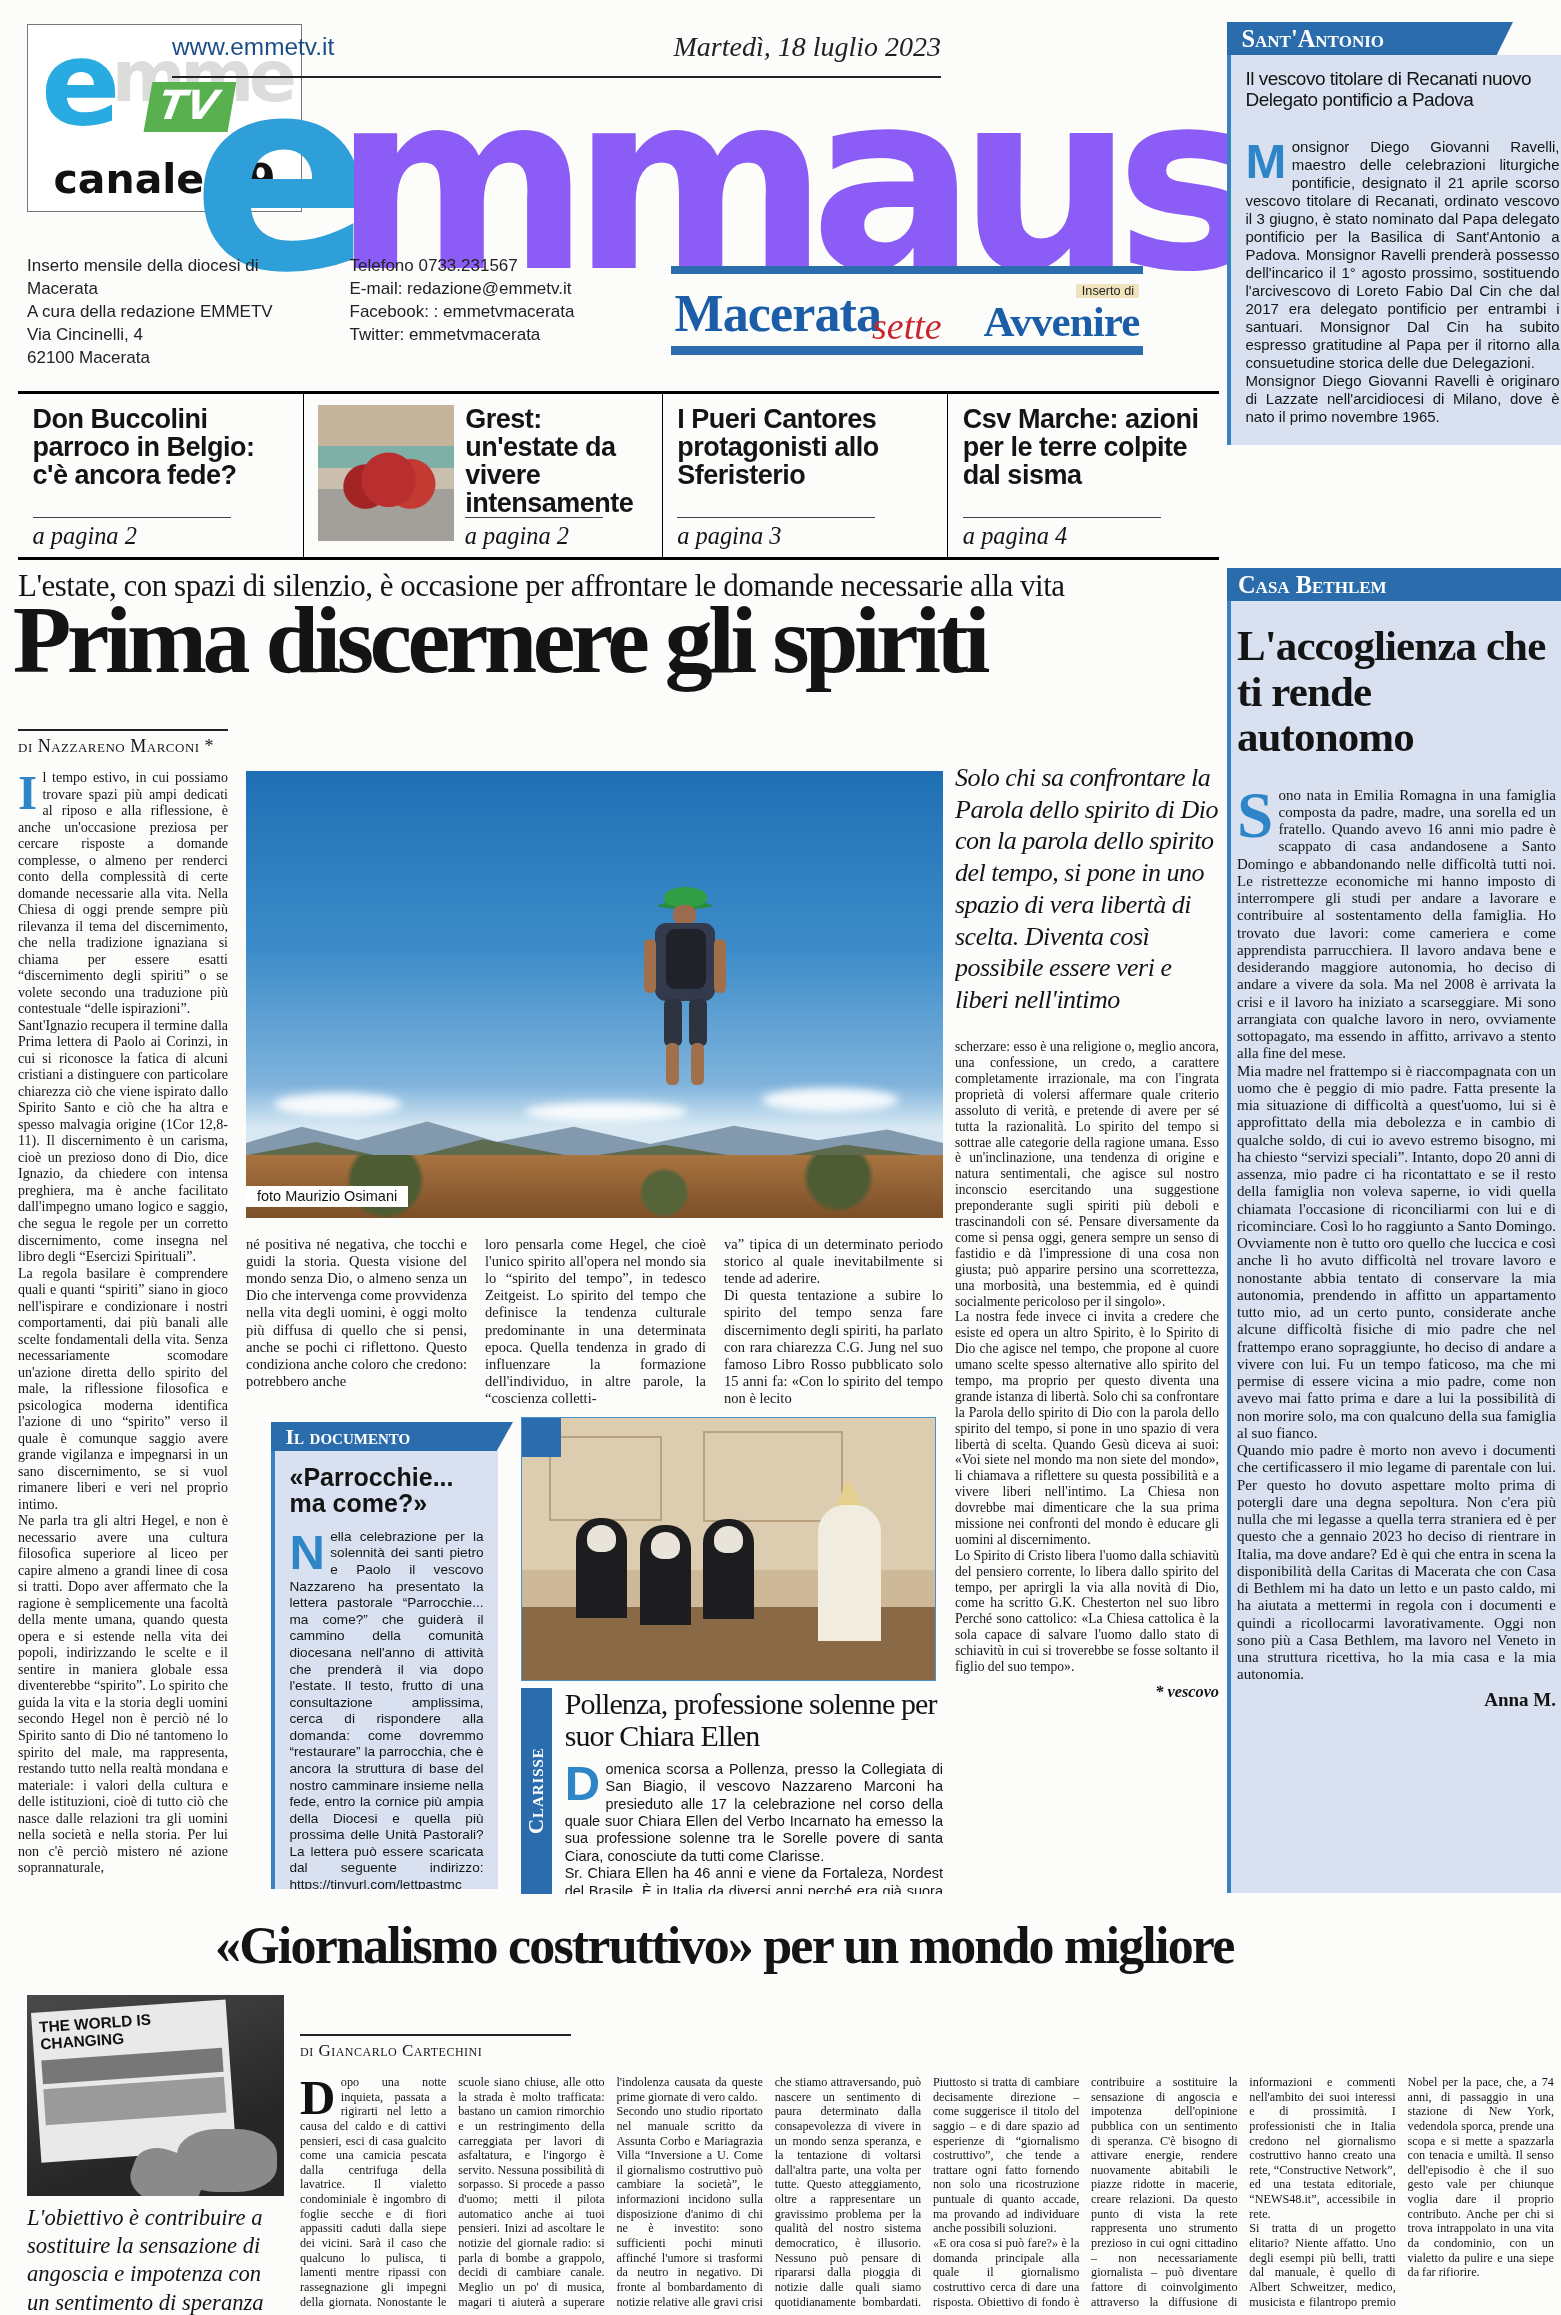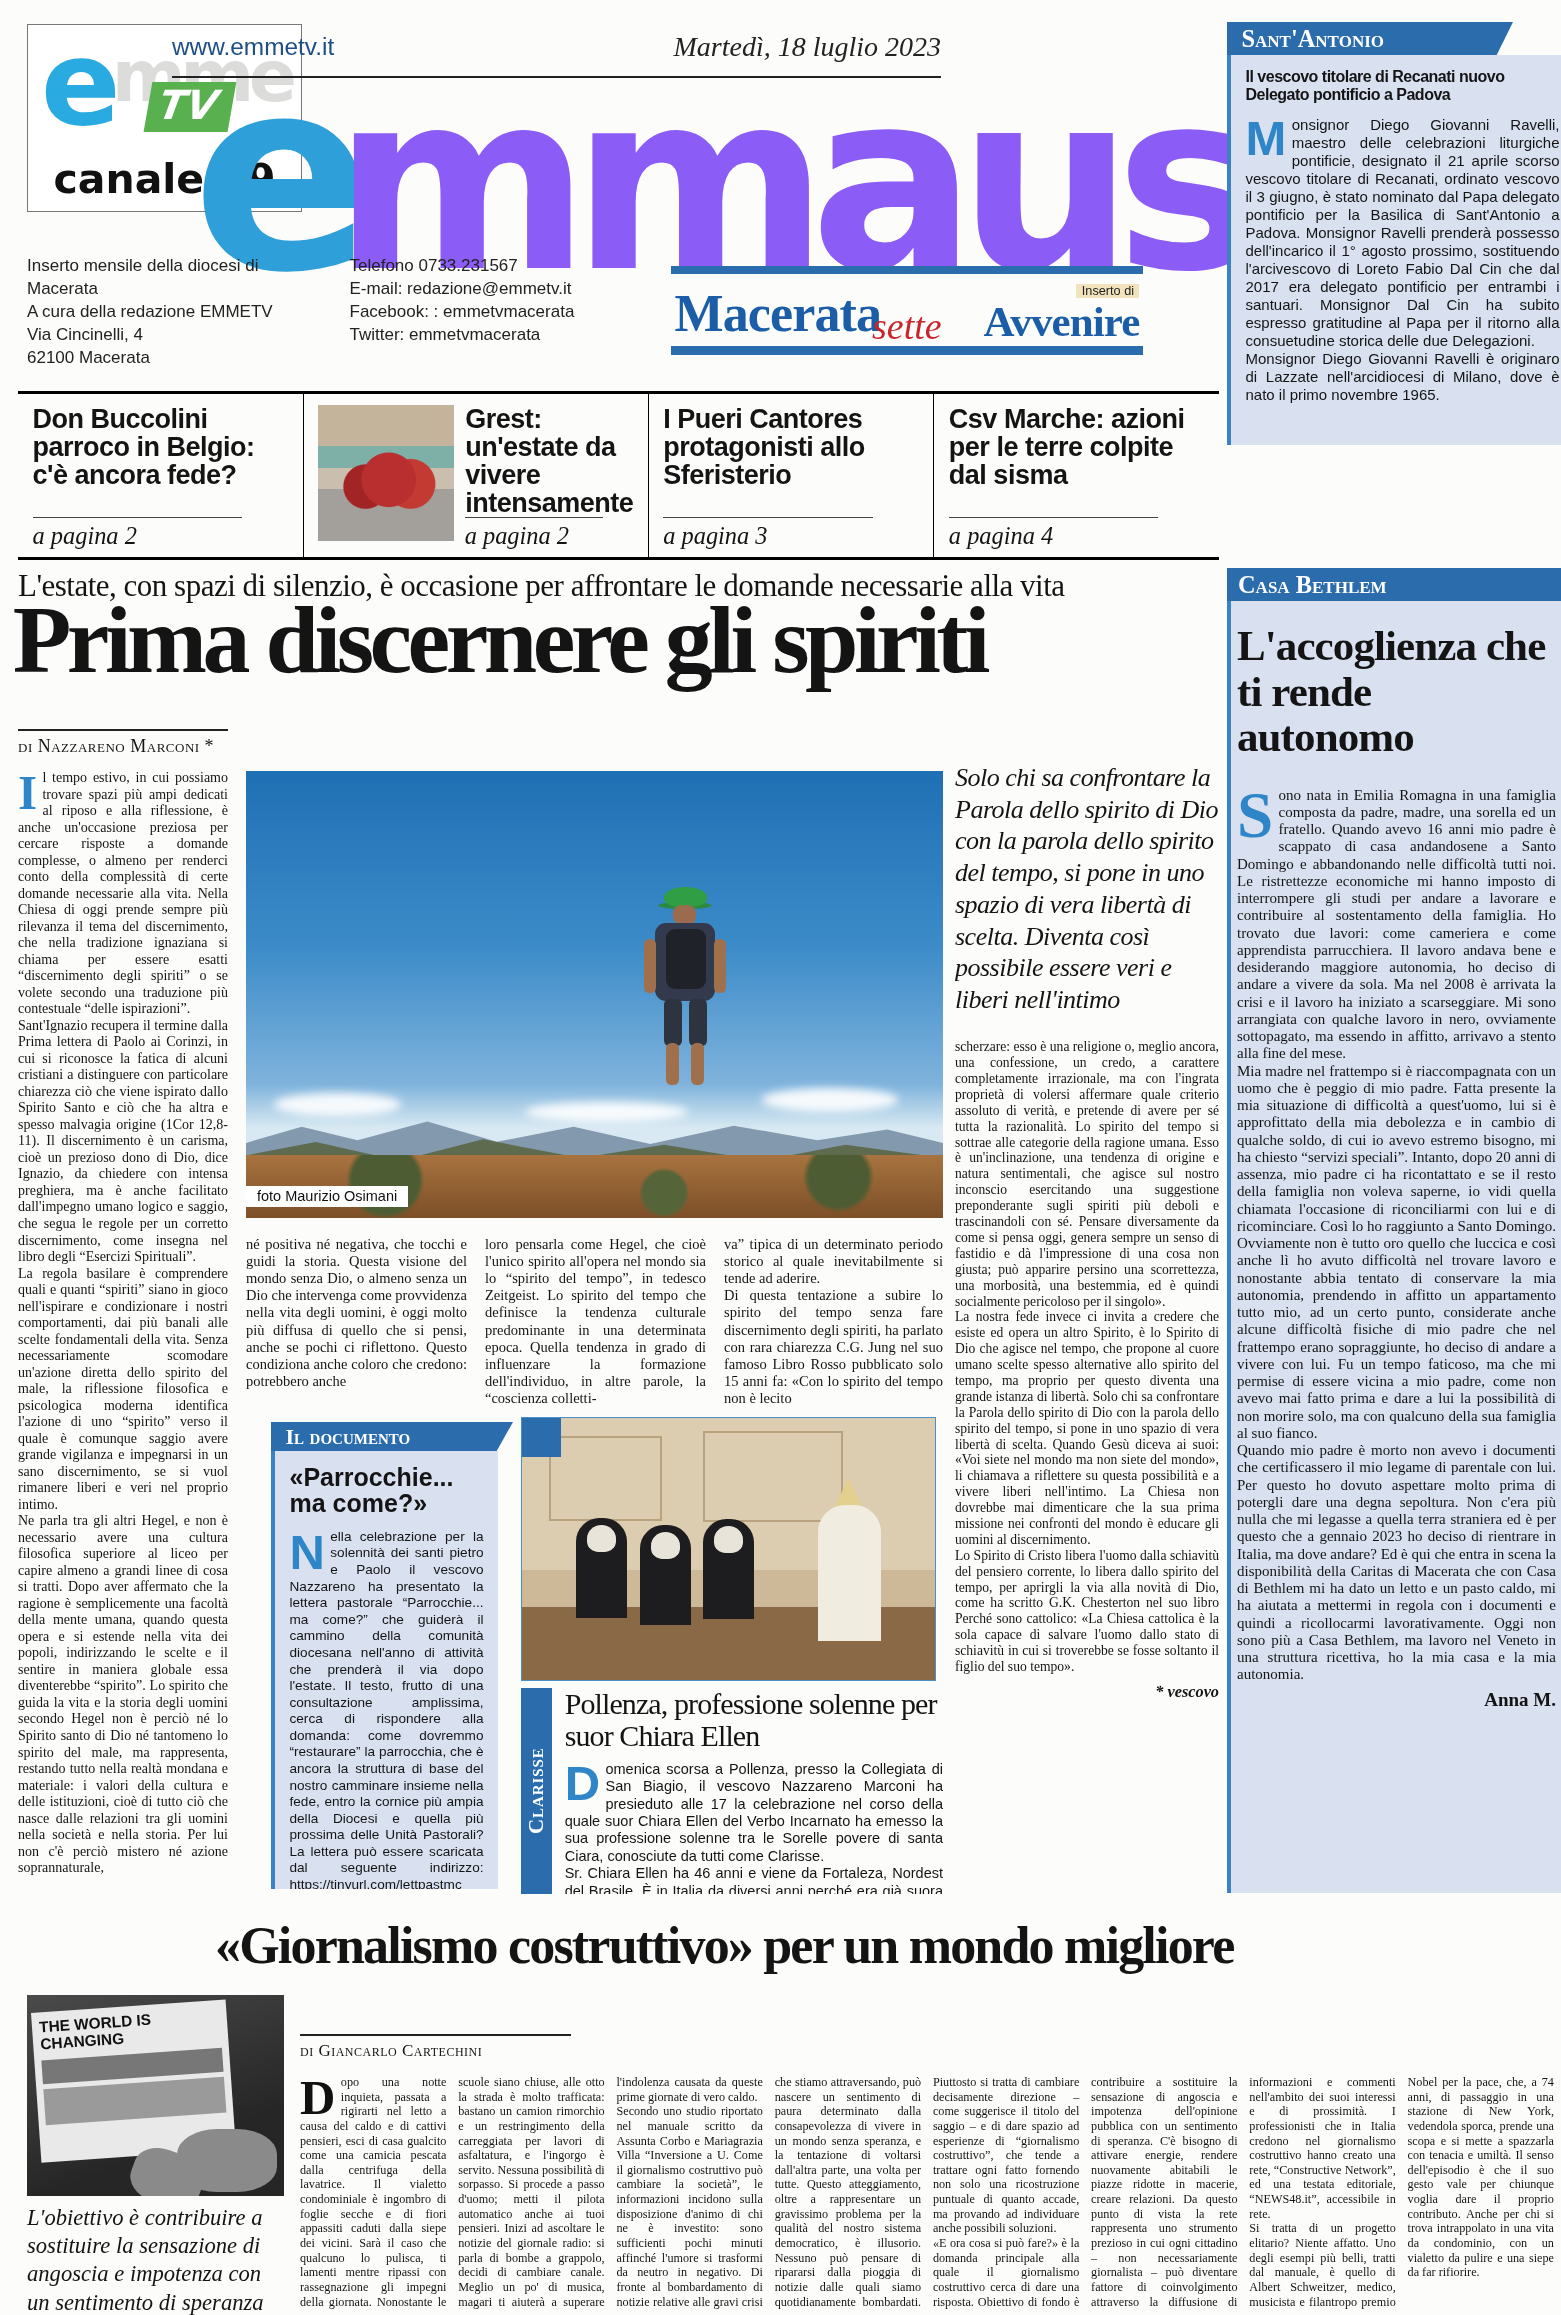--- a/index.html
+++ b/index.html
@@ -39,29 +39,29 @@
   .avvenire{display:block;font-family:"Liberation Serif",serif;font-weight:bold;font-size:43px;color:#1b5ea7;letter-spacing:-0.9px;}
   
   .label-bar{background:#2b6cad;color:#fff;font-variant:small-caps;font-weight:bold;
              font-size:24.4px;line-height:33px;padding:0 14.5px;
              clip-path:polygon(0 0,100% 0,calc(100% - 16.3px) 100%,0 100%);}
   .blue-box{background:#d9e1f0;border-left:4.5px solid #3a82c4;}
   
   #santantonio{left:1227px;top:22px;width:335px;height:403px;}
   #santantonio .label-bar{width:257px;}
   #santantonio .blue-box{position:absolute;left:0;top:33px;width:314px;height:365px;padding:12.7px 14.5px;box-sizing:content-box;overflow:hidden;}
-  #sa-title{font-family:"Liberation Sans",sans-serif;font-weight:bold;font-size:16px;line-height:1.12;margin-bottom:12px;letter-spacing:-0.5px;}
+  #sa-title{font-family:"Liberation Sans",sans-serif;font-weight:normal;font-size:19px;line-height:1.12;margin-bottom:28px;letter-spacing:-0.5px;}
   .sa-p{font-family:"Liberation Sans",sans-serif;font-size:15px;line-height:1.2;text-align:justify;margin:0;}
   
   .dc::first-letter{float:left;font-weight:bold;color:#2e86c8;font-size:49px;line-height:.82;padding:2.7px 5.4px 0 0;}
   .dc-big::first-letter{font-size:65px;}
   .dc-dark::first-letter{color:#111;}
   
   #teasers{left:18px;top:391px;width:1201px;height:163px;display:flex;
-           border-top:3.6px solid #000;border-bottom:3.6px solid #000;}
+           border-top:3.6px solid #000;border-bottom:3.6px solid #000;gap:14px;}
   .teaser{flex:1;padding:11px 14.5px 7.2px 14.5px;position:relative;}
   .teaser + .teaser{border-left:0.9px solid #000;}
   .t-title{font-family:"Liberation Sans",sans-serif;font-weight:bold;font-size:27px;line-height:1.04;letter-spacing:-0.5px;}
   .t-rule{border-top:1.8px solid #444;width:82%;margin-top:9px;}
   .t-page{font-style:italic;font-size:24.4px;margin-top:3.6px;}
   .t-bottom{position:absolute;left:14.5px;bottom:7.2px;right:14.5px;}
   #teaser-grest{display:flex;gap:11px;}
   #grest-photo{width:136px;height:136px;flex:none;
      background:
        radial-gradient(circle at 52% 55%, #b92f2f 0 26%, transparent 27%),

